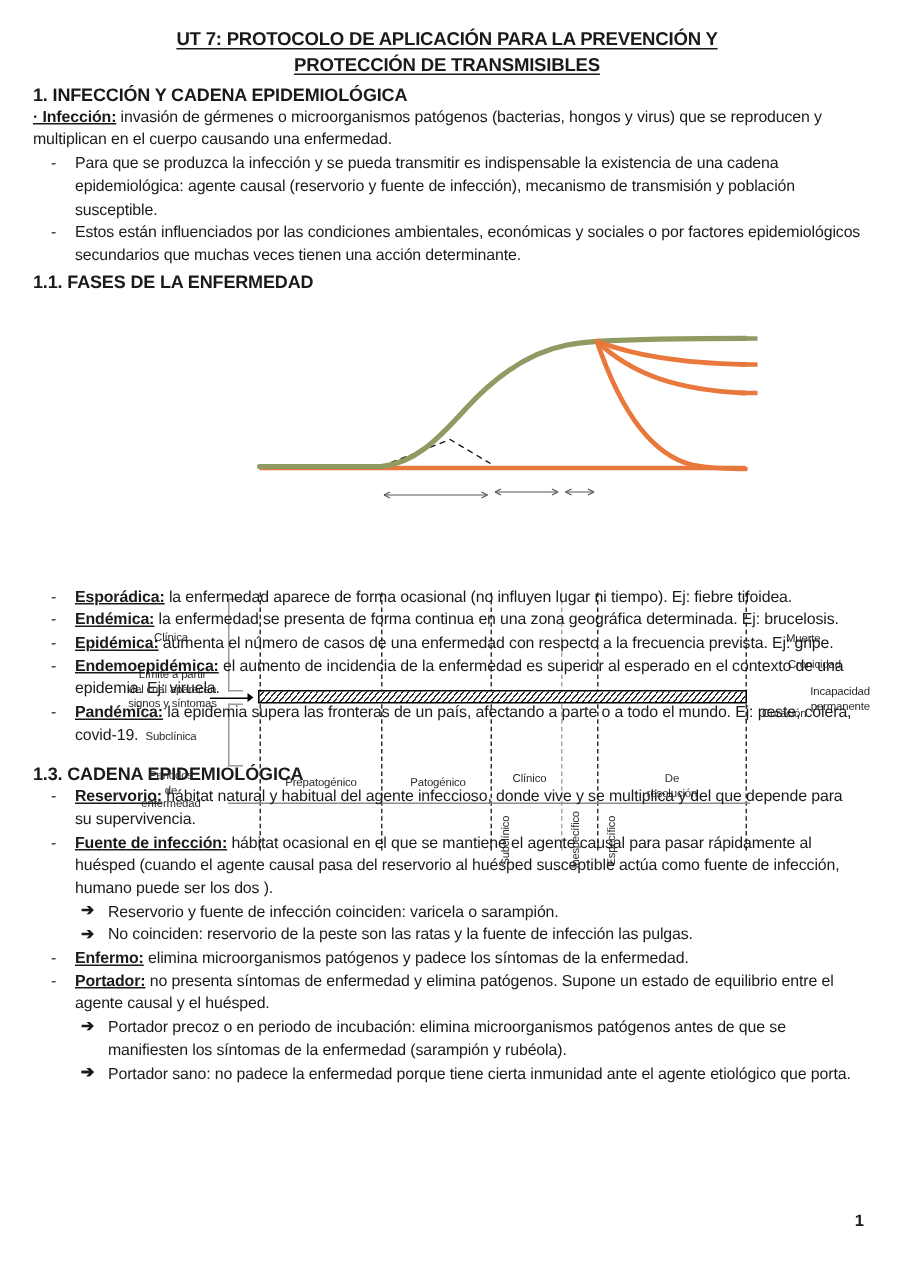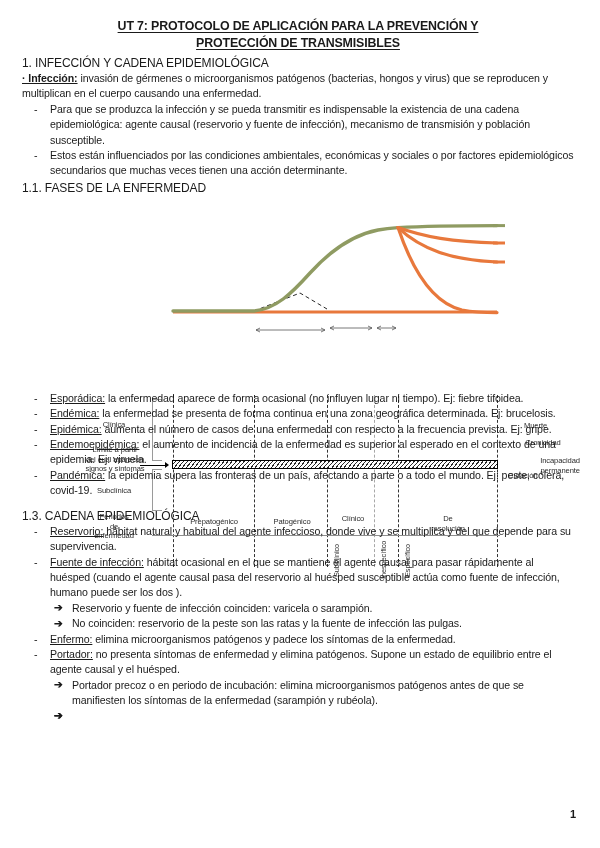--- a/index.html
+++ b/index.html
@@ -32,21 +32,21 @@
     line-height: 17px;
     letter-spacing: -0.15px;
     margin: 0 26px 0 26px;
   }
   .doc-title span {
     text-decoration: underline;
     text-underline-offset: 2px;
   }
   h2.section {
     font-size: 12px;
-    font-weight: normal;
+    font-weight: bold;
     margin: 4px 0 1px 0;
     letter-spacing: -0.1px;
   }
   h2.section.tight { margin-top: 2px; }
   .para {
     font-size: 10.6px;
     line-height: 15.4px;
     margin: 0 0 0 0;
     letter-spacing: -0.08px;
   }
@@ -87,21 +87,21 @@
   }
   ul.arrowlist > li > .bullet {
     position: absolute;
     left: 32px;
     top: -0.5px;
     font-size: 10.5px;
     font-weight: bold;
   }
   .u {
     text-decoration: underline;
-    font-weight: 400;
+    font-weight: 700;
   }
 
   
   .figure {
     position: relative;
     width: 600px;
     height: 190px;
     margin: 2px 0 4px 0;
   }
   .fig-label {
@@ -291,18 +291,18 @@
       <li><span class="bullet">➔</span><span>Reservorio y fuente de infección coinciden: varicela o sarampión.</span></li>
       <li><span class="bullet">➔</span><span>No coinciden: reservorio de la peste son las ratas y la fuente de infección las pulgas.</span></li>
     </ul>
     <ul class="dashlist">
       <li><span class="bullet">-</span><span class="u">Enfermo:</span><span> elimina microorganismos patógenos y padece los síntomas de la enfermedad.</span></li>
       <li><span class="bullet">-</span><span class="u">Portador:</span><span> no presenta síntomas de enfermedad y elimina patógenos. Supone un estado de equilibrio entre el agente causal y el huésped.</span></li>
     </ul>
     <ul class="arrowlist">
       <li><span class="bullet">➔</span><span>Portador precoz o en periodo de incubación: elimina microorganismos patógenos antes de que se manifiesten los síntomas de la enfermedad (sarampión y rubéola).</span></li>
       <li><span class="bullet">➔</span></li>
-      <li><span class="bullet">➔</span></li>
+      <li><span class="bullet">➔</span><span>Portador sano: no padece la enfermedad porque tiene cierta inmunidad ante el agente etiológico que porta.</span></li>
     </ul>
   </div>
 
   <div class="page-num">1</div>
 </div>
 
 </body></html>

